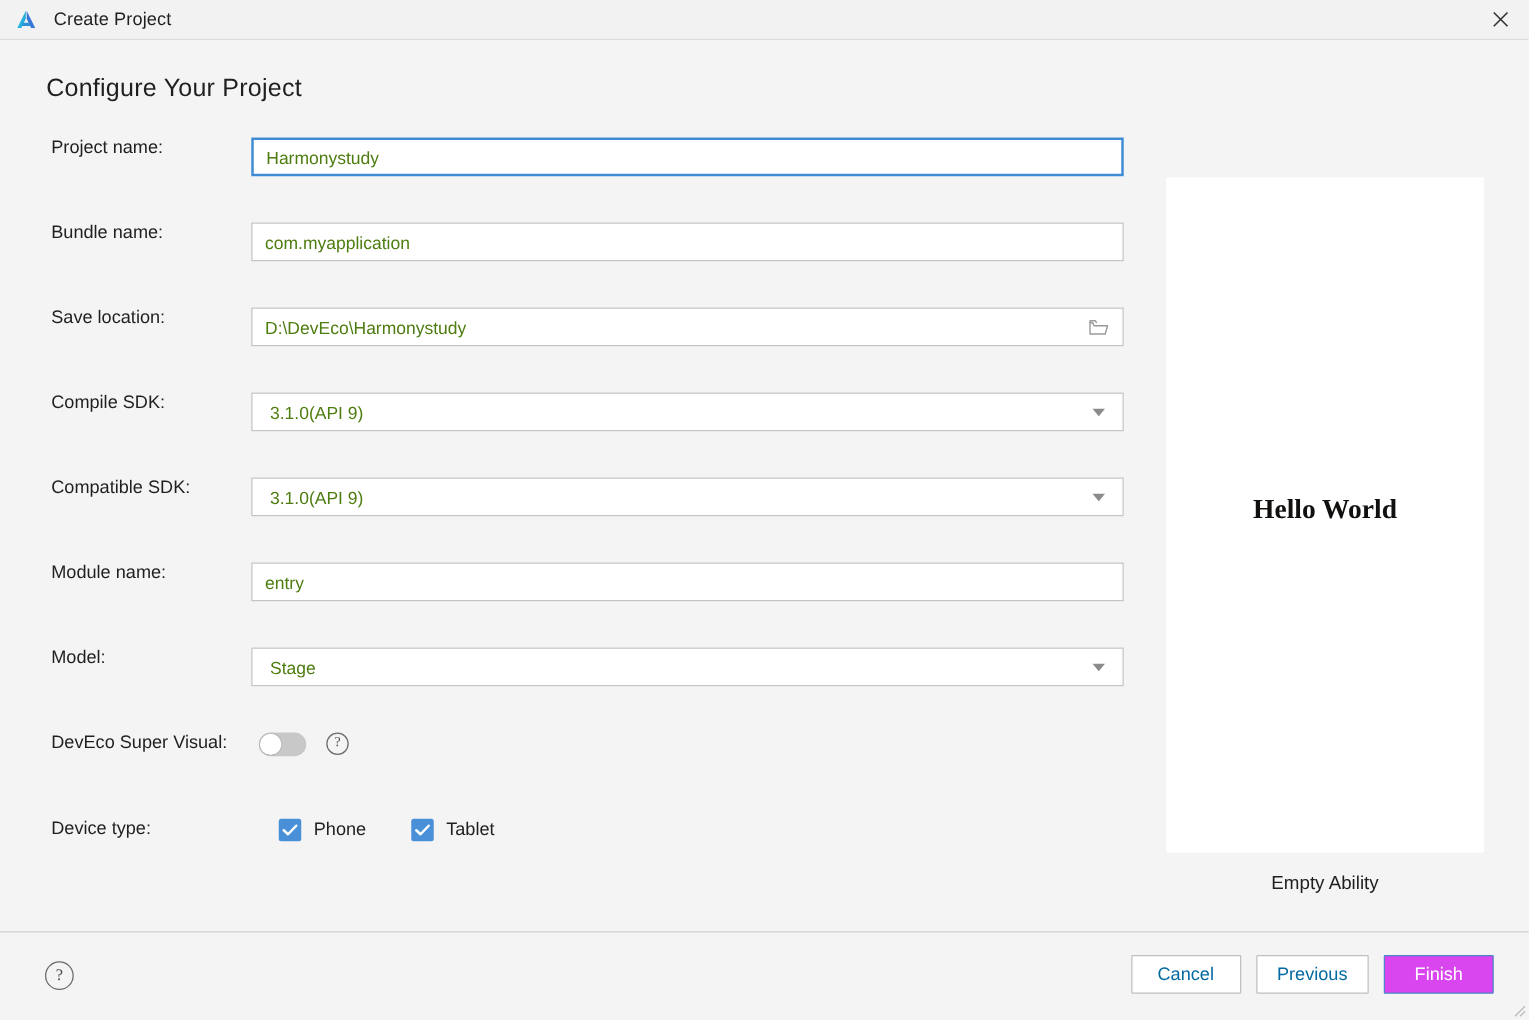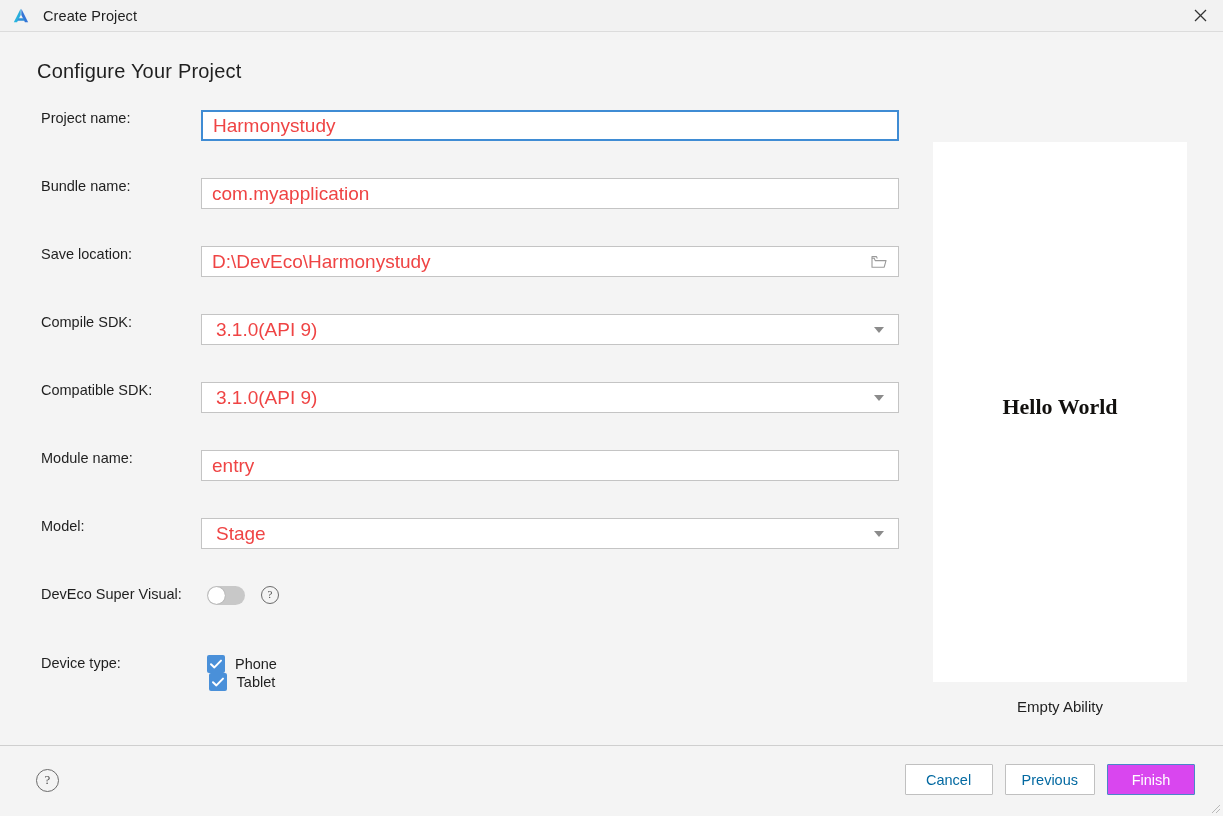--- a/index.html
+++ b/index.html
@@ -93,22 +93,22 @@
     background: #ffffff;
     border: 1px solid #c4c4c4;
     box-sizing: border-box;
     display: flex;
     align-items: center;
   }
   .field.focused {
     border: 2px solid #3f8cd4;
   }
   .field-value {
-    font-size: 19px;
-    color: #ef4444;
+    font-size: 14px;
+    color: #4d7c0f;
     padding-left: 10px;
     white-space: nowrap;
     overflow: hidden;
   }
   .field.select .field-value {
     padding-left: 14px;
   }
   .field-caret {
     position: absolute;
     right: 14px;
@@ -166,22 +166,21 @@
     text-align: center;
     margin-left: 16px;
     flex: 0 0 auto;
     font-family: "Liberation Serif", serif;
   }
 
   
   .checkbox-group {
     display: flex;
     align-items: center;
-    margin-left: 6px;
-    flex-direction: column;
+    margin-left: 22px;
   }
   .check-item {
     display: flex;
     align-items: center;
     margin-right: 36px;
   }
   .checkbox {
     width: 18px;
     height: 18px;
     border-radius: 2px;

